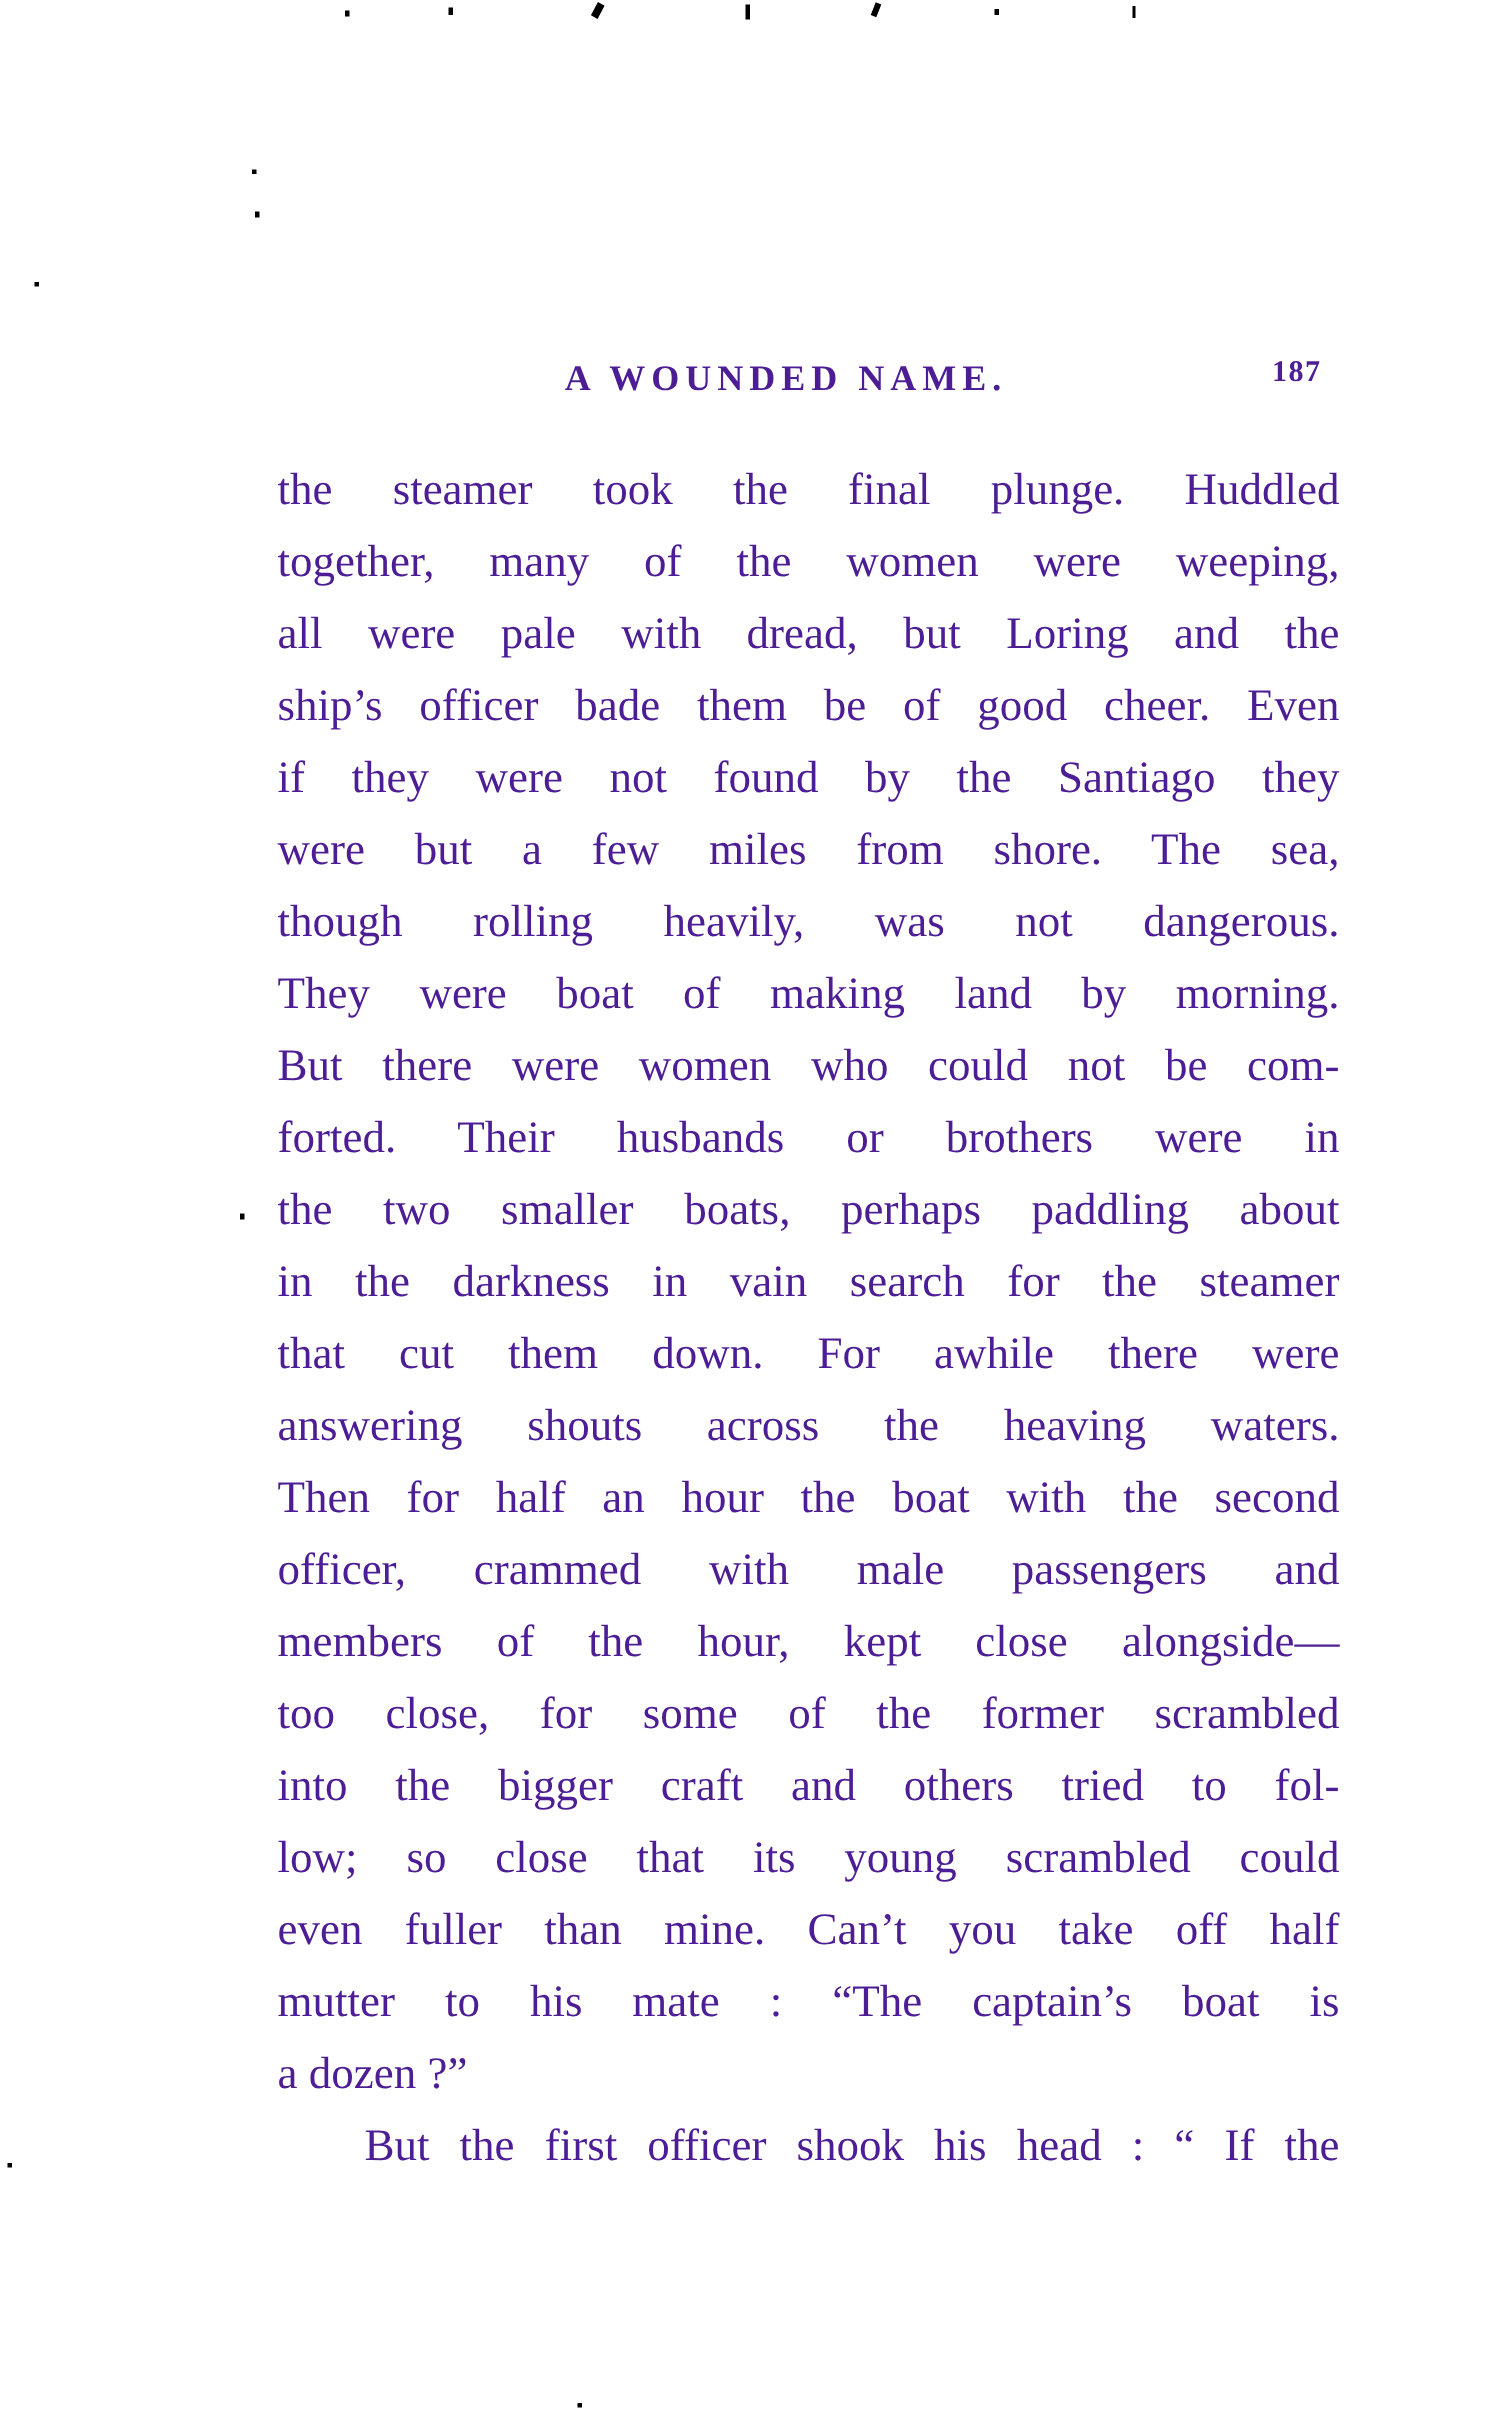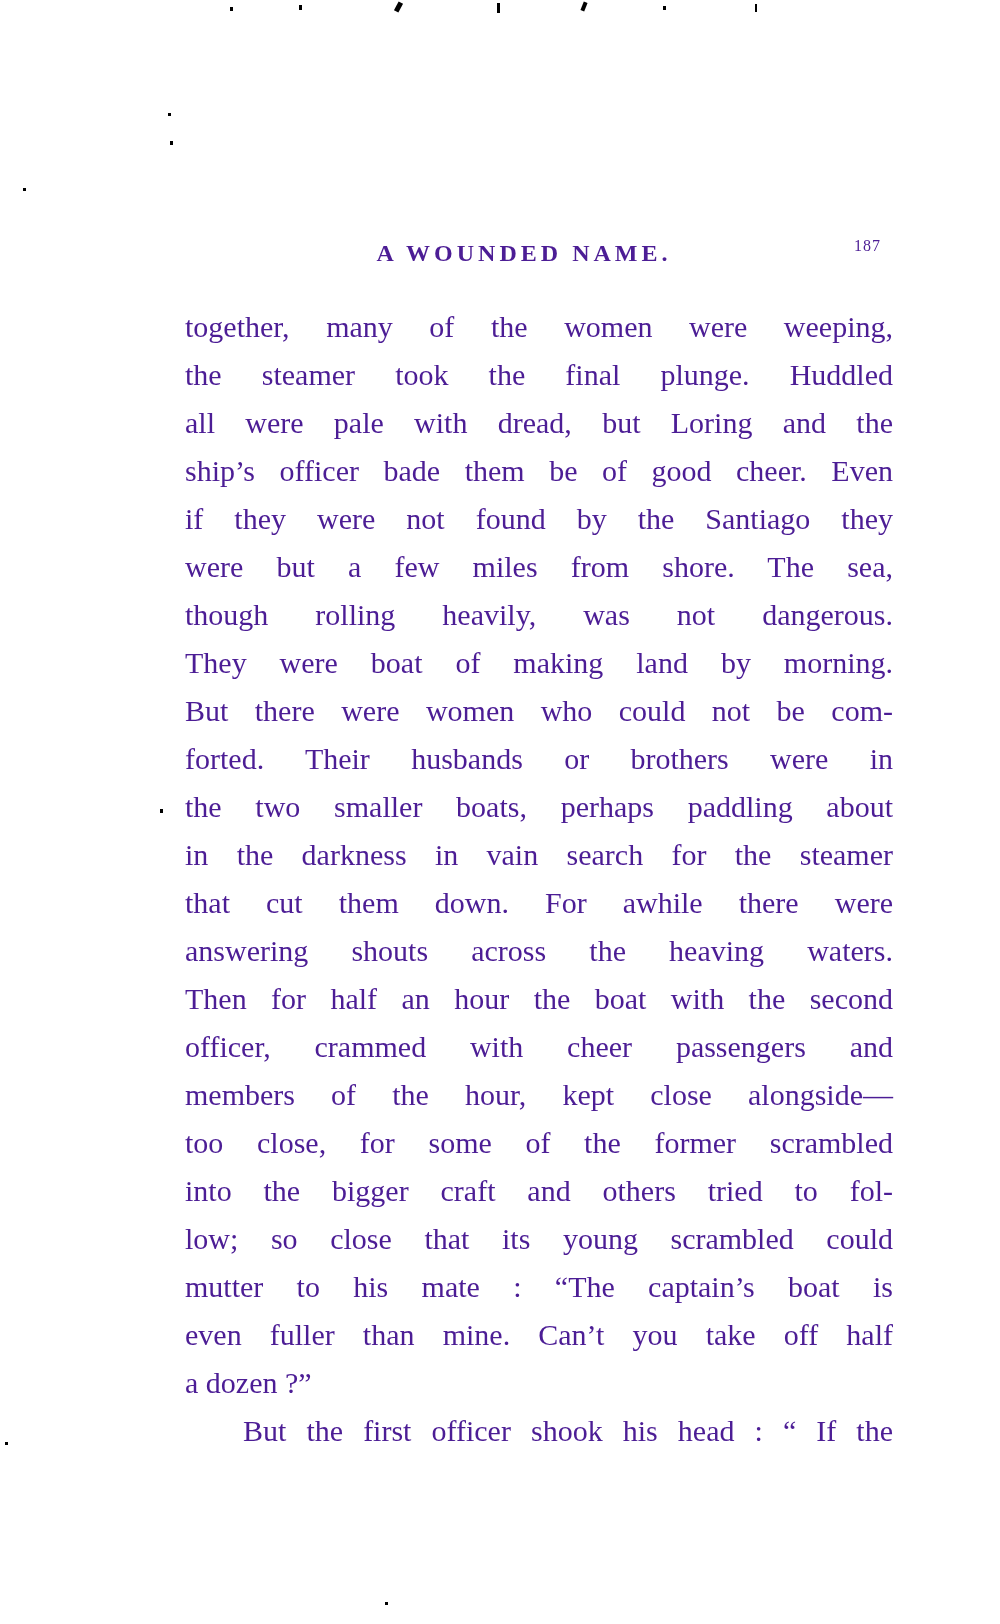--- a/index.html
+++ b/index.html
@@ -32,22 +32,22 @@
     text-align: center;
     font-size: 24px;
     letter-spacing: 4px;
     font-weight: 600;
     white-space: nowrap;
   }
   .page-number {
     position: absolute;
     right: 12px;
     top: -3px;
-    font-size: 16px;
-    font-weight: 400;
+    font-size: 20px;
+    font-weight: 700;
     letter-spacing: 1px;
   }
   .text-block {
     position: absolute;
     top: 303px;
     left: 185px;
     width: 708px;
     font-size: 30px;
     line-height: 48px;
   }
@@ -87,39 +87,39 @@
   <div class="speck" style="left:160px;top:809px;width:3px;height:4px;"></div>
   <div class="speck" style="left:5px;top:1442px;width:3px;height:3px;"></div>
   <div class="speck" style="left:385px;top:1602px;width:3px;height:3px;"></div>
 
   <div class="running-header">
     <div class="header-title">A WOUNDED NAME.</div>
     <div class="page-number">187</div>
   </div>
 
   <div class="text-block">
+    <div class="line">the steamer took the final plunge.  Huddled</div>
     <div class="line">together, many of the women were weeping,</div>
-    <div class="line">the steamer took the final plunge.  Huddled</div>
     <div class="line">all were pale with dread, but Loring and the</div>
     <div class="line">ship’s officer bade them be of good cheer.  Even</div>
     <div class="line">if they were not found by the Santiago they</div>
     <div class="line">were but a few miles from shore.  The sea,</div>
     <div class="line">though rolling heavily, was not dangerous.</div>
     <div class="line">They were boat of making land by morning.</div>
     <div class="line">But there were women who could not be com-</div>
     <div class="line">forted.  Their husbands or brothers were in</div>
     <div class="line">the two smaller boats, perhaps paddling about</div>
     <div class="line">in the darkness in vain search for the steamer</div>
     <div class="line">that cut them down.  For awhile there were</div>
     <div class="line">answering shouts across the heaving waters.</div>
     <div class="line">Then for half an hour the boat with the second</div>
-    <div class="line">officer, crammed with cheer passengers and</div>
+    <div class="line">officer, crammed with male passengers and</div>
     <div class="line">members of the hour, kept close alongside—</div>
     <div class="line">too close, for some of the former scrambled</div>
     <div class="line">into the bigger craft and others tried to fol-</div>
     <div class="line">low; so close that its young scrambled could</div>
+    <div class="line">even fuller than mine.  Can’t you take off half</div>
     <div class="line">mutter to his mate : “The captain’s boat is</div>
-    <div class="line">even fuller than mine.  Can’t you take off half</div>
     <div class="line flush-left">a dozen ?”</div>
     <div class="line indented">But the first officer shook his head : “ If the</div>
   </div>
 
 </div>
 
 </body></html>

